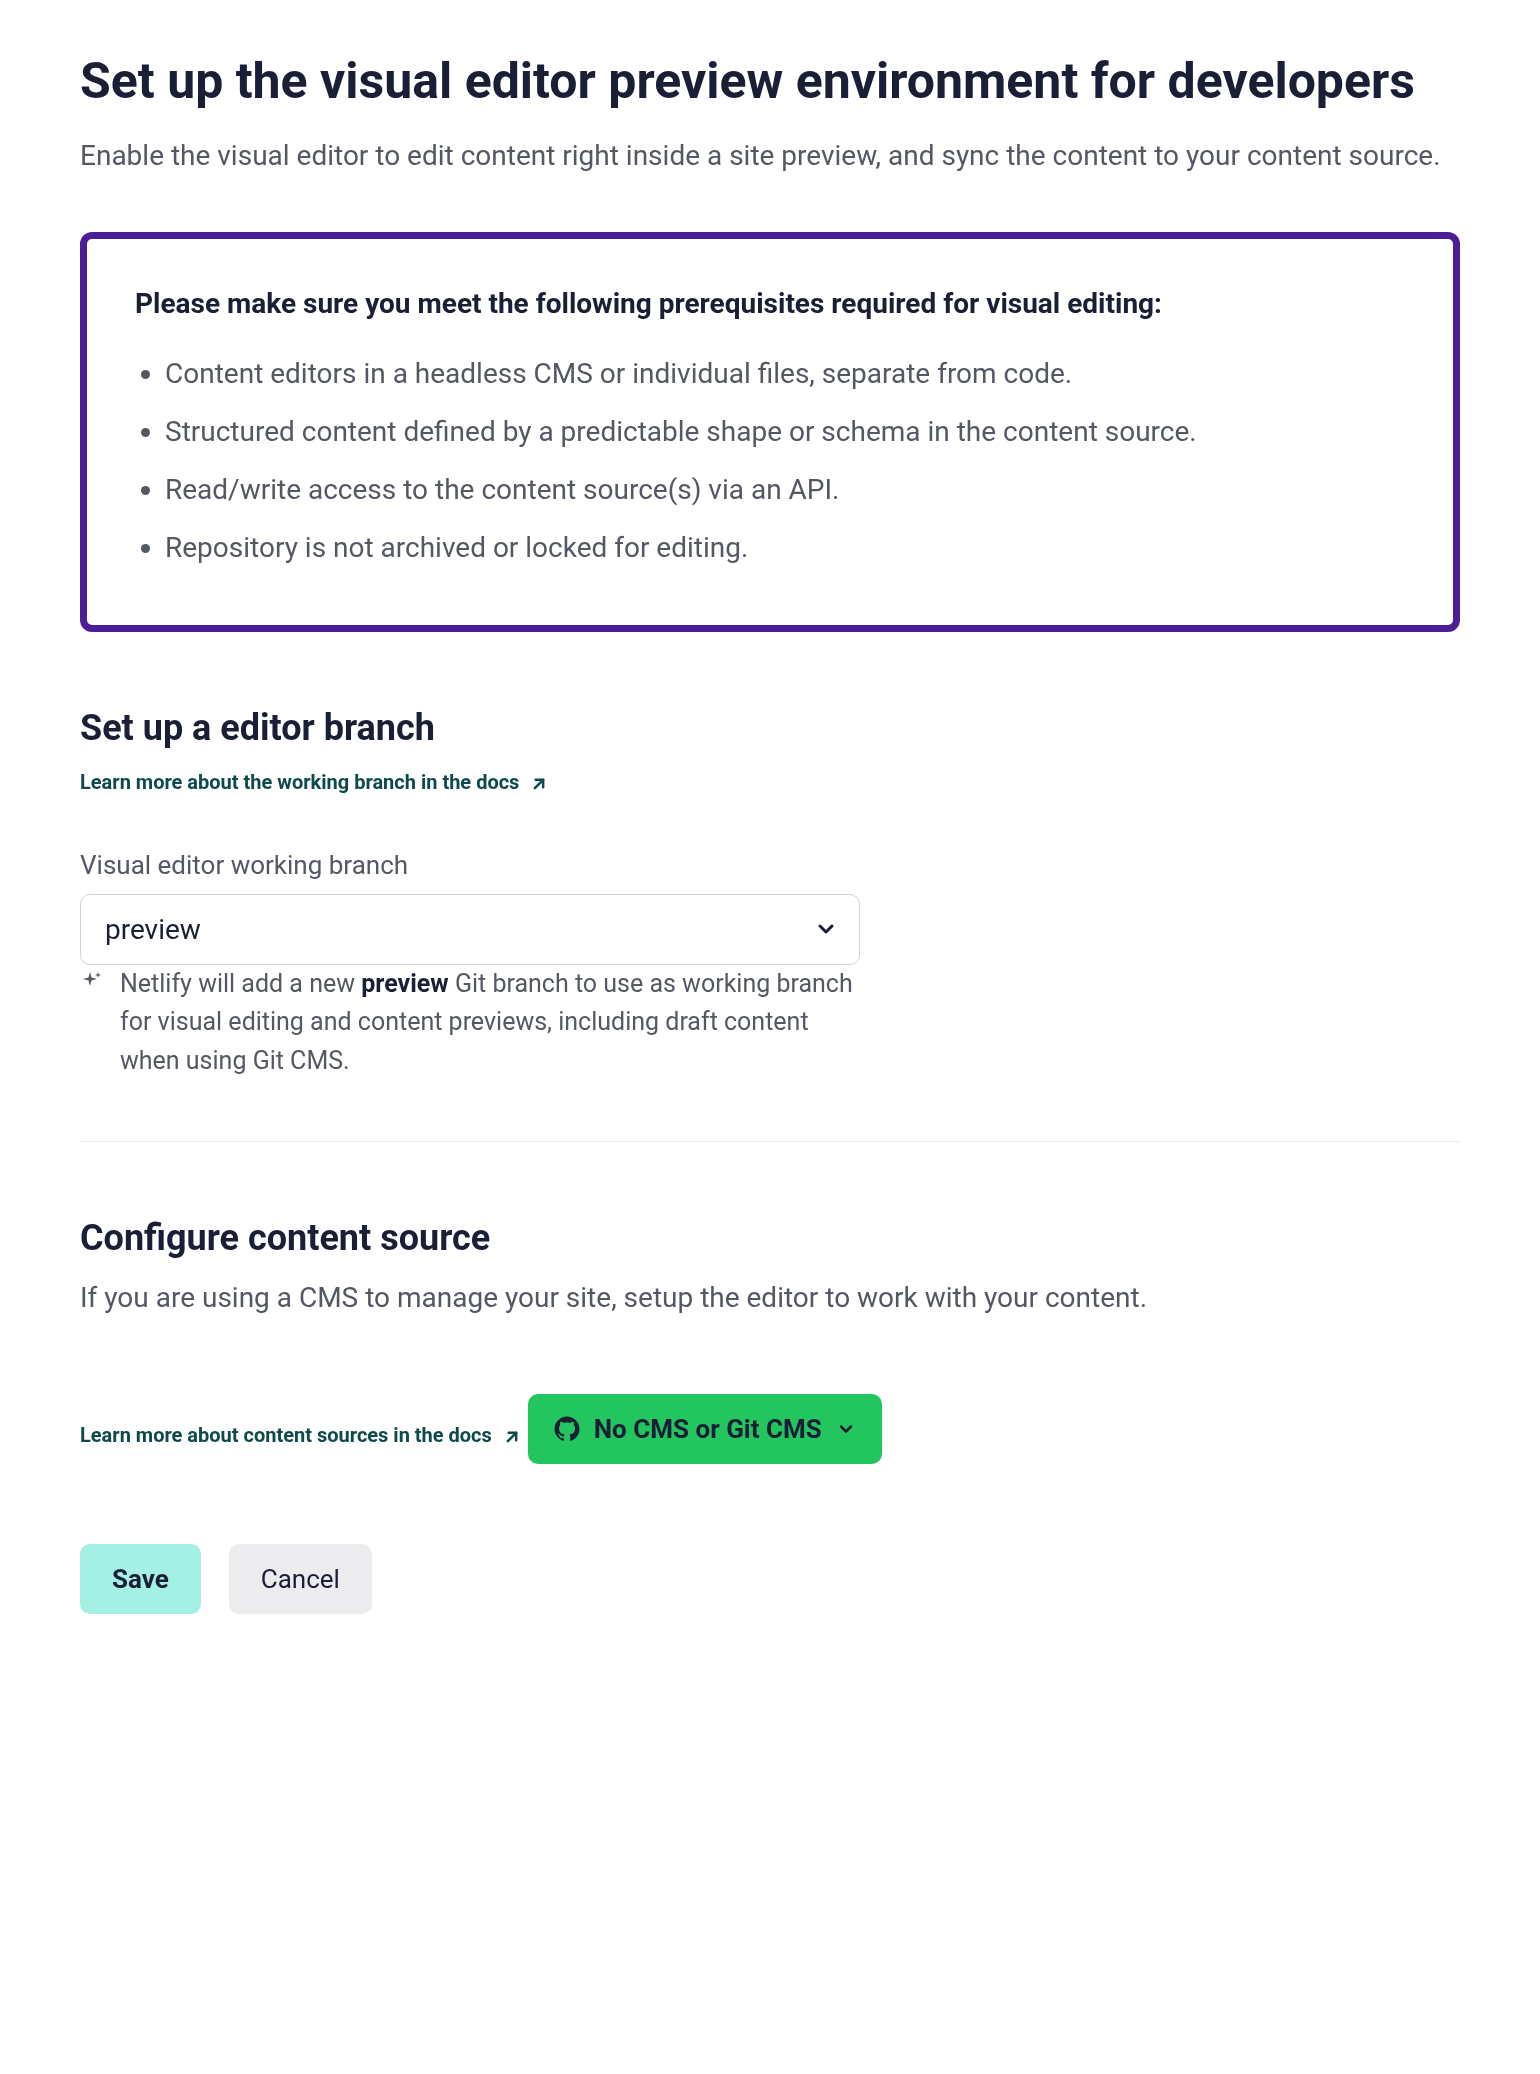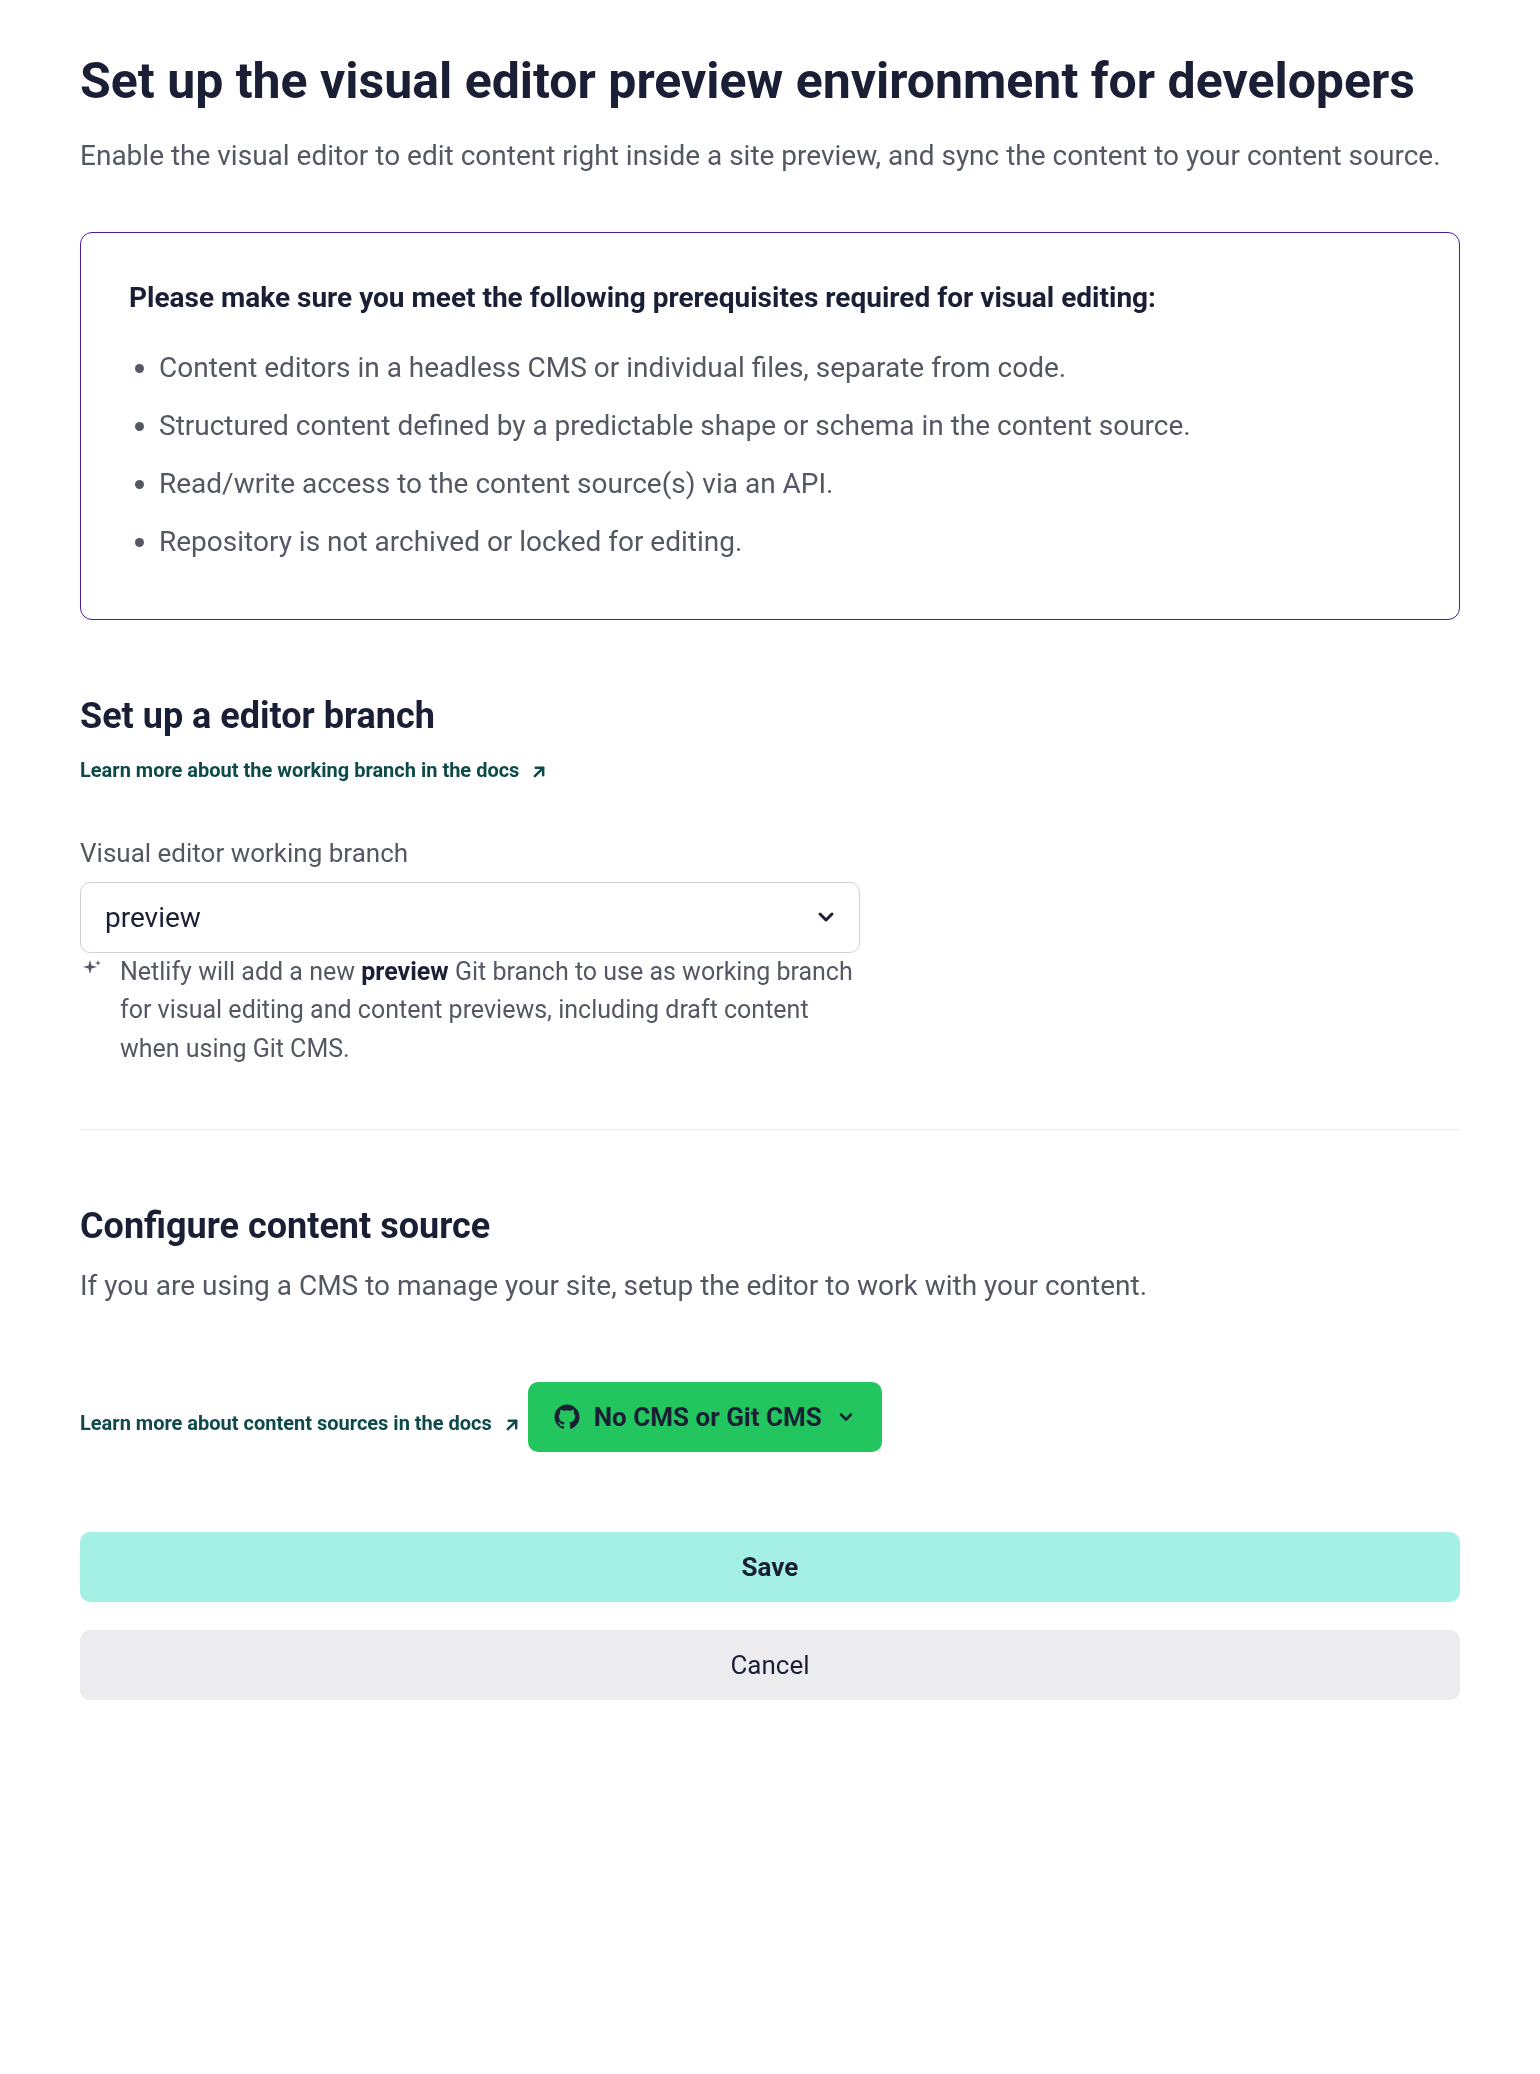--- a/index.html
+++ b/index.html
@@ -18,21 +18,21 @@
       color: #1a1f36;
       margin-bottom: 22px;
     }
     .page-subtitle {
       font-size: 28px;
       line-height: 1.5;
       color: #545862;
       margin-bottom: 55px;
     }
     .prereq-card {
-      border: 1px solid #4c1d95;
+      border: 7px solid #4c1d95;
       border-radius: 12px;
       padding: 48px 48px 48px 48px;
     }
     .prereq-heading {
       font-size: 28px;
       font-weight: 700;
       color: #1a1f36;
       margin-bottom: 25px;
     }
     .prereq-list {
@@ -140,21 +140,20 @@
       font-weight: 700;
       color: #1a1f36;
       cursor: pointer;
       margin-top: 55px;
       font-family: inherit;
     }
     .actions {
       display: flex;
       gap: 28px;
       margin-top: 80px;
-      flex-direction: column;
     }
     .btn-primary {
       background: #a5f0e4;
       border: none;
       border-radius: 10px;
       padding: 20px 32px;
       font-size: 26px;
       font-weight: 700;
       color: #1a1f36;
       cursor: pointer;

